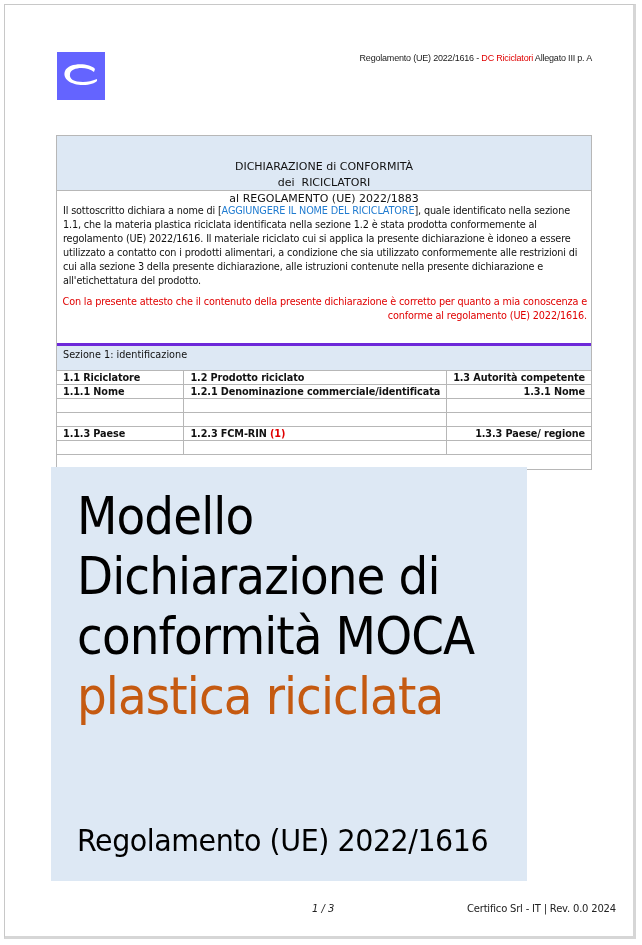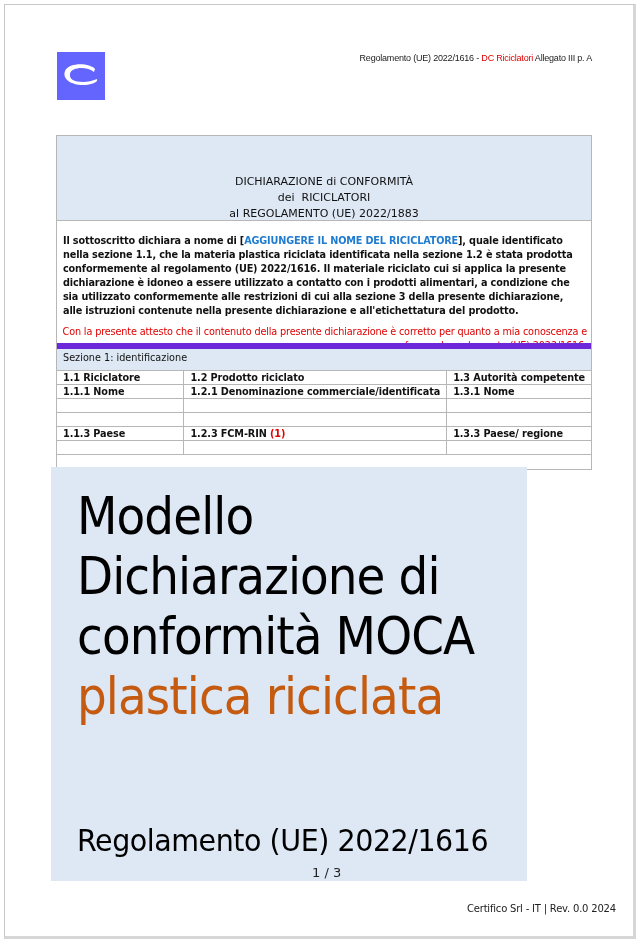--- a/index.html
+++ b/index.html
@@ -21,65 +21,64 @@
   .run-header .red { color: #e00000; }
   .logo {
     position: absolute; left: 57px; top: 52px; width: 48px; height: 48px;
     background: #6464ff;
   }
   .decl {
     position: absolute; left: 56px; top: 135px; width: 536px; height: 335px;
     border: 1px solid #b7b7b7; box-sizing: border-box; background: #fff;
   }
   .decl-title {
-    background: #dde8f4; height: 85px; border-bottom: 1px solid #b7b7b7;
+    background: #dde8f4; height: 55px; border-bottom: 1px solid #b7b7b7;
     text-align: center; font-size: 11px; color: #111; line-height: 16px;
-    padding-top: 38px; box-sizing: border-box;
+    padding-top: 23px; box-sizing: border-box;
   }
   .decl-body {
     padding: 13px 6px 0 6px; font-size: 9.7px; line-height: 13.9px; color: #111;
     letter-spacing: -0.15px;
-    font-weight: bold;
   }
   .decl-body .blue { color: #1f7bd0; }
   .decl-attest {
     text-align: right; color: #e00000; font-size: 9.7px; line-height: 13.9px;
     padding: 8px 4px 0 4px; letter-spacing: -0.15px;
   }
   .section-head {
     position: absolute; left: 0; top: 207px; width: 100%; height: 28px;
-    background: #dde8f4; border-top: 6px solid #6d28d9; border-bottom: 1px solid #b7b7b7;
+    background: #dde8f4; border-top: 3px solid #6d28d9; border-bottom: 1px solid #b7b7b7;
     font-size: 9.7px; padding: 3px 6px; box-sizing: border-box; color: #111;
   }
   table.id-table {
     position: absolute; left: 0; top: 235px; width: 100%;
     border-collapse: collapse; font-size: 9.7px; color: #111; font-weight: bold;
   }
   table.id-table td {
     border-right: 1px solid #b7b7b7; border-bottom: 1px solid #b7b7b7;
     height: 13px; padding: 0 6px; white-space: nowrap; letter-spacing: -0.1px;
   }
-  table.id-table td:last-child { border-right: none; }
+  table.id-table td:last-child { border-right: none; text-align: right; }
   table.id-table .red { color: #e00000; }
   .cover {
     position: absolute; left: 51px; top: 467px; width: 476px; height: 414px;
     background: #dde8f4;
   }
   .cover-title {
     position: absolute; left: 26px; top: 20px;
     font-size: 51px; line-height: 60px; color: #000; letter-spacing: -1px;
     font-family: "DejaVu Sans", sans-serif; transform: scaleX(0.92); transform-origin: left top;
   }
   .cover-title .orange { color: #c55a11; display: block; }
   .cover-sub {
     position: absolute; left: 26px; top: 355px; font-size: 31px; color: #000;
     transform: scaleX(0.92); transform-origin: left top; letter-spacing: -0.5px;
   }
   .footer-page {
-    position: absolute; left: 312px; top: 865px; font-size: 13px; color: #222;
+    position: absolute; left: 312px; top: 903px; font-size: 10px; color: #222; font-style: italic;
   }
   .footer-rev {
     position: absolute; left: 467px; top: 903px; font-size: 10px; color: #222; white-space: nowrap;
     letter-spacing: -0.2px;
   }
 </style>
 </head>
 <body>
 
 <div class="page-border"></div>

